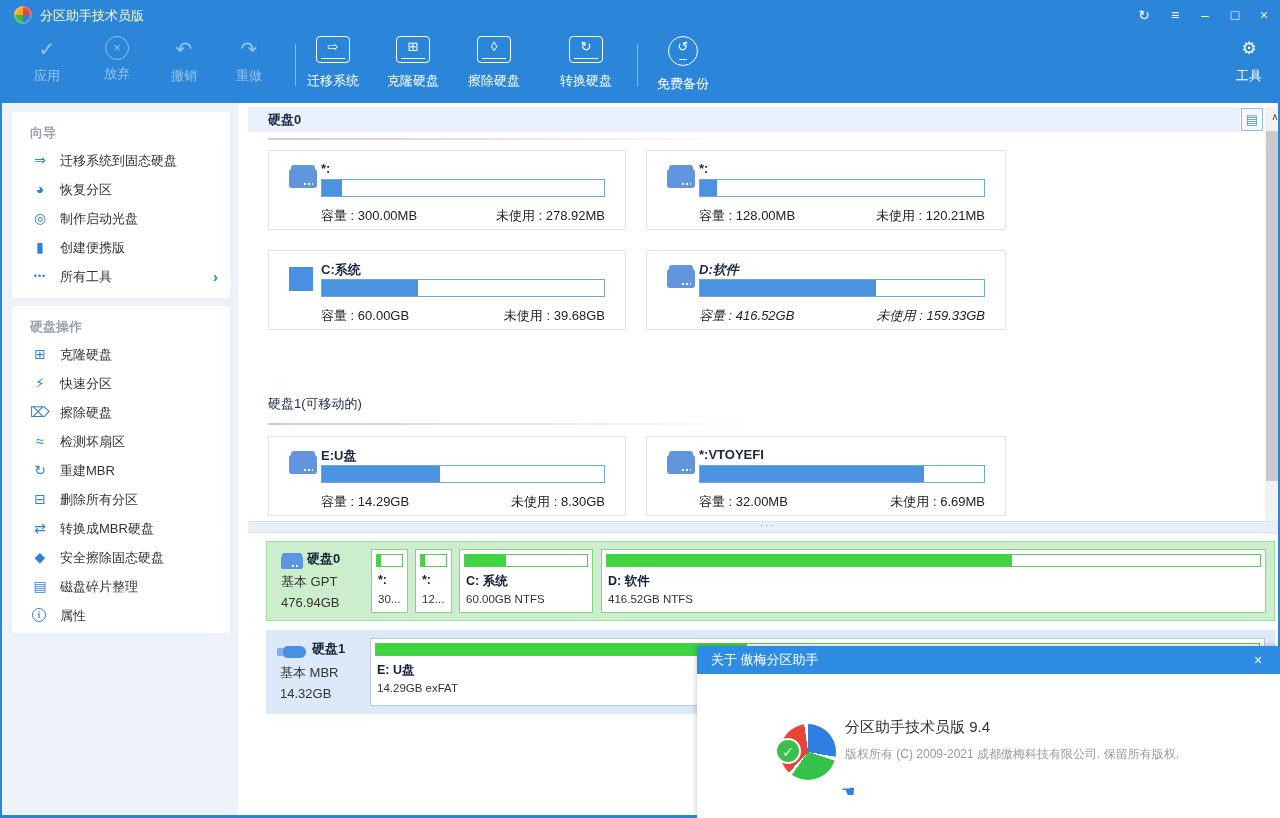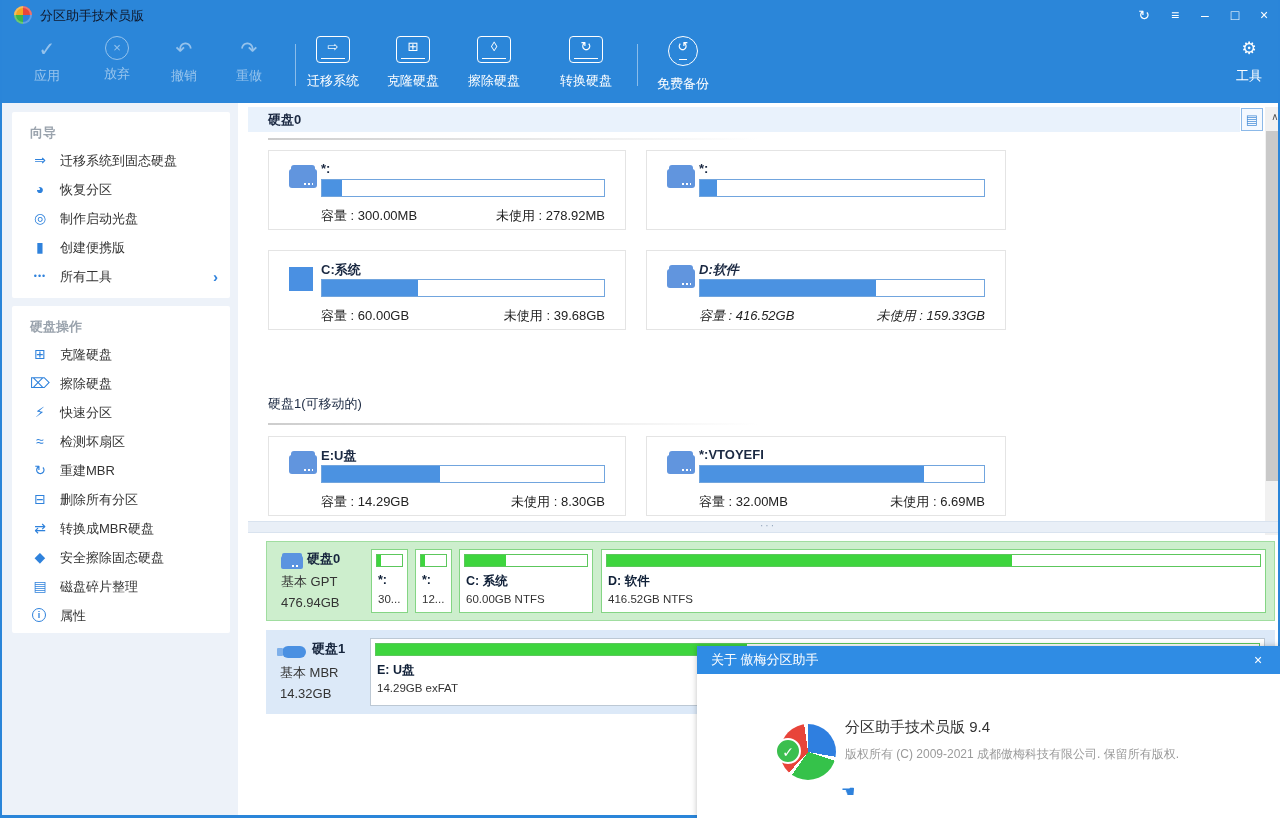--- a/index.html
+++ b/index.html
@@ -9,21 +9,21 @@
 
   
   .edge { position:absolute; background:#2a85d9; z-index:10; }
 
   
   .header { position:absolute; left:0; top:0; width:1280px; height:103px; background:#2b86d9; z-index:5; }
   .titlebar { position:absolute; left:0; top:0; width:1280px; height:30px; }
   .app-logo { position:absolute; left:14px; top:6px; width:18px; height:18px; border-radius:50%;
     background:conic-gradient(#e8453c 0 25%, #2f80dc 25% 50%, #3bb54a 50% 75%, #f5a623 75% 100%);
     box-shadow:inset 0 0 0 2px rgba(255,255,255,.25); }
-  .app-title { position:absolute; left:40px; top:7px; color:#0f172a; font-size:13px; }
+  .app-title { position:absolute; left:40px; top:7px; color:#fef9c3; font-size:13px; }
   .winbtn { position:absolute; top:4px; width:26px; height:22px; color:#fff; font-size:14px;
     text-align:center; line-height:22px; cursor:default; }
   .toolbar { position:absolute; left:0; top:30px; width:1280px; height:73px; }
   .tbtn { position:absolute; top:6px; width:72px; text-align:center; color:#fff; }
   .tbtn .lbl { display:block; margin-top:5px; font-size:13px; }
   .tbtn.dis { opacity:.5; }
   .s-ico { display:inline-block; width:26px; height:26px; line-height:26px; font-size:20px; color:#fff; }
   .s-ico.circ { width:24px; height:24px; line-height:21px; border:1.5px solid #fff; border-radius:50%; font-size:13px; }
   .hd-ico { position:relative; display:inline-block; width:34px; height:27px; border:1.5px solid #fff; border-radius:4px; }
   .hd-ico .g { position:absolute; left:0; right:0; top:1px; font-size:13px; line-height:18px; color:#fff; text-align:center; }
@@ -195,24 +195,24 @@
         <span class="nav-ico" style="font-size:9px;letter-spacing:1px">•••</span><span>所有工具</span>
         <span class="nav-chev">›</span>
       </div>
     </div>
     <div class="side-card" style="top:203px; height:327px;">
       <div class="side-sec">硬盘操作</div>
       <div class="nav-item">
         <span class="nav-ico">⊞</span><span>克隆硬盘</span>
       </div>
       <div class="nav-item">
+        <span class="nav-ico">⚡</span><span>快速分区</span>
+      </div>
+      <div class="nav-item">
         <span class="nav-ico">⌦</span><span>擦除硬盘</span>
-      </div>
-      <div class="nav-item">
-        <span class="nav-ico">⚡</span><span>快速分区</span>
       </div>
       <div class="nav-item">
         <span class="nav-ico">≈</span><span>检测坏扇区</span>
       </div>
       <div class="nav-item">
         <span class="nav-ico">↻</span><span>重建MBR</span>
       </div>
       <div class="nav-item">
         <span class="nav-ico">⊟</span><span>删除所有分区</span>
       </div>
@@ -244,20 +244,21 @@
           <i style="width: 7%;"></i>
         </div>
       <div class="pc-meta"><span>容量 : 300.00MB</span><span class="r">未使用 : 278.92MB</span></div>
     </div>
     <div class="pcard" style="left:400px; top:47px; width:360px;">
       <span class="dico"></span>
       <div class="pc-title">*:</div>
       <div class="pc-bar">
           <i style="width: 6%;"></i>
         </div>
+      <div class="pc-meta"><span>容量 : 128.00MB</span><span class="r">未使用 : 120.21MB</span></div>
     </div>
     <div class="pcard" style="left:22px; top:147px;">
       <span class="winlogo">
           <i></i>
           <i></i>
           <i></i>
           <i></i>
         </span>
       <div class="pc-title">C:系统</div>
       <div class="pc-bar">

